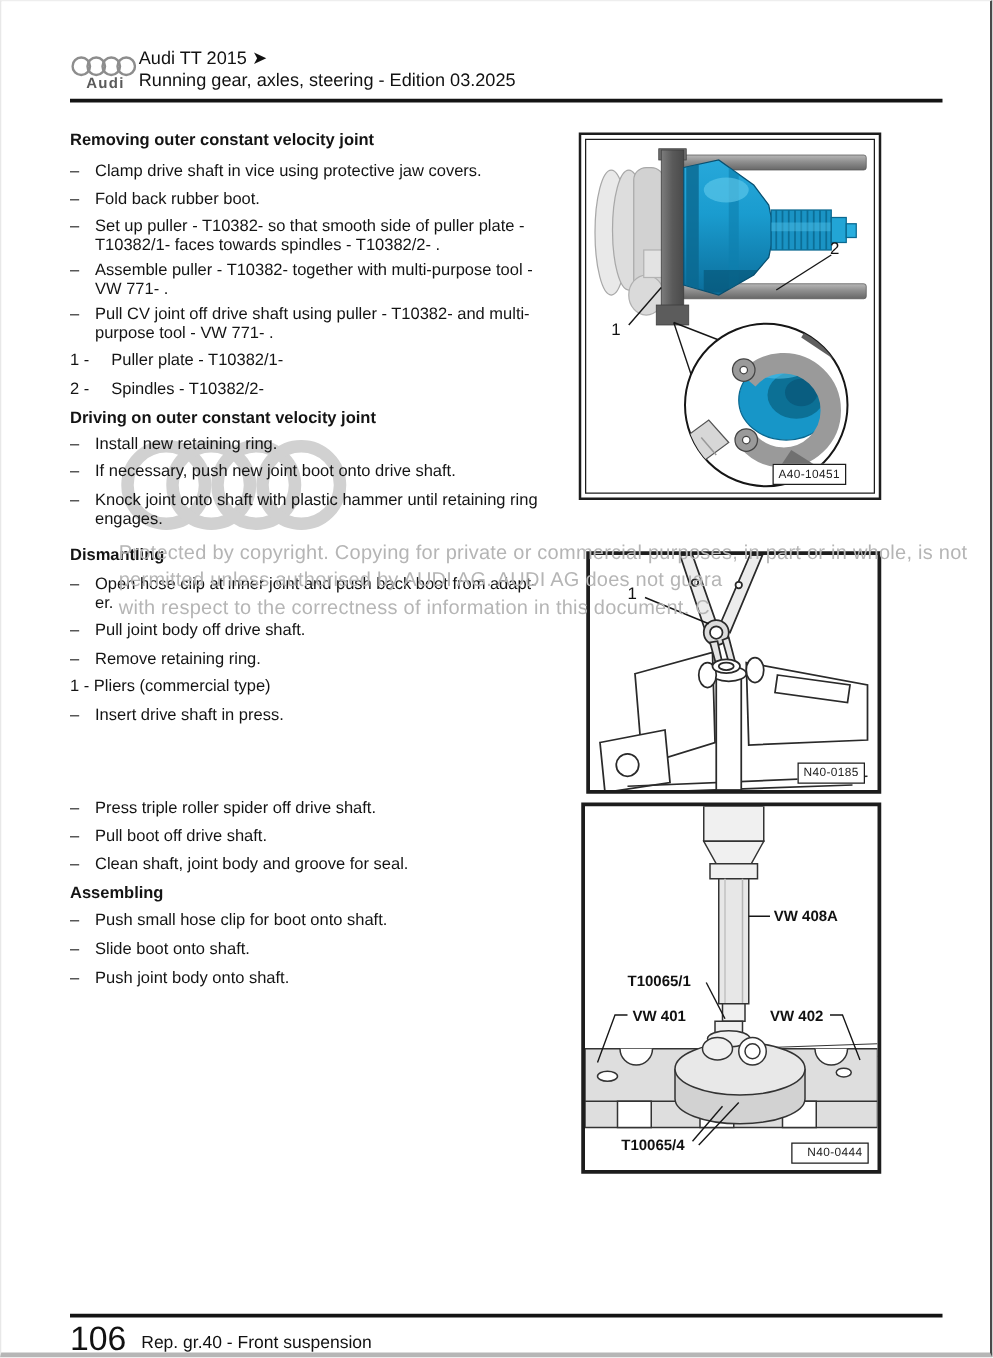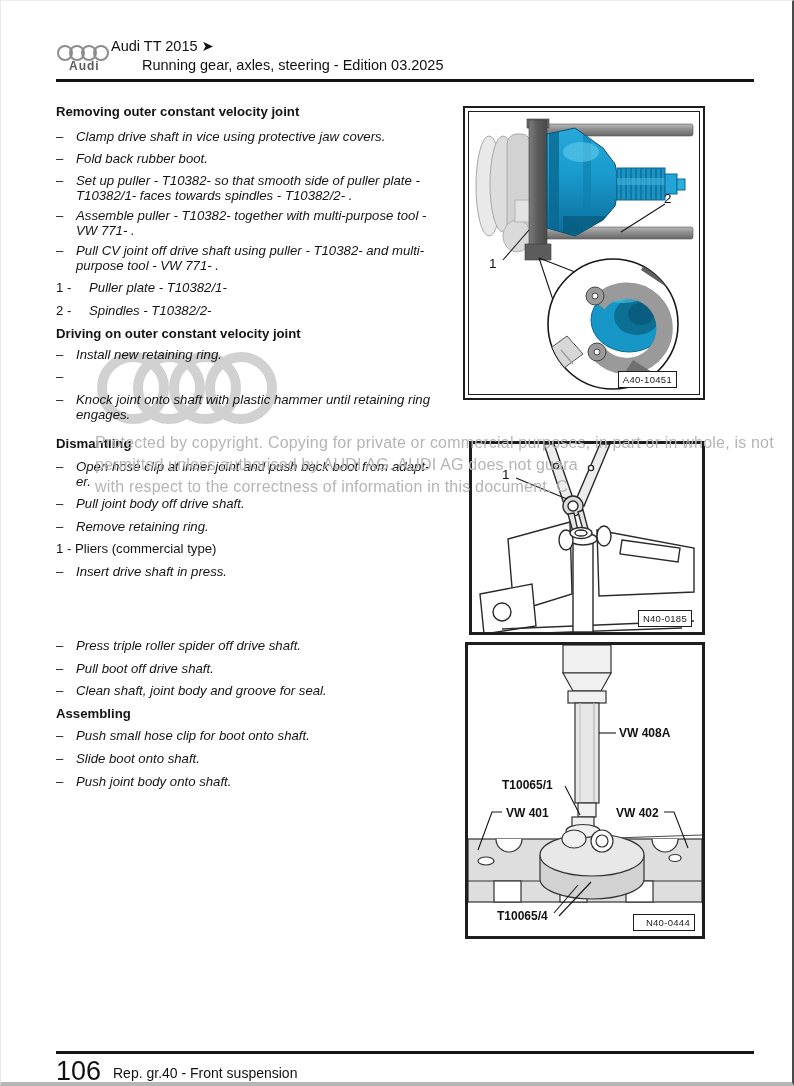--- a/index.html
+++ b/index.html
@@ -6,31 +6,31 @@
   body{font-family:"Liberation Sans", sans-serif; color:#1a1a1a;}
   #page{position:relative; width:794px; height:1086px; background:#fff; overflow:hidden;
         border-left:1px solid #e8e8e8; border-top:1px solid #eee;
         border-right:2px solid #4a4a4a; border-bottom:4px solid #b6b6b6; box-sizing:border-box;}
 
   
   #brand-rings{position:absolute; left:56px; top:43px;}
   #brand-word{position:absolute; left:68px; top:58px; font-size:12px; font-weight:700; color:#5a5a5a; letter-spacing:1px;}
   .htitle{position:absolute; left:110px; font-size:14.5px; color:#111;}
   #htitle1{top:37px;}
-  #htitle2{top:56px;margin-left:31px;}
+  #htitle2{top:56px;}
   #hrule{position:absolute; left:55px; top:78px; width:698px; height:3px; background:#141414;}
 
   
   .blk{position:absolute; left:55px; width:435px; font-size:13.2px; line-height:14.8px; white-space:pre-line; color:#141414; z-index:3;}
   .heading{font-weight:700;}
   .bullet{display:flex;}
   .bullet .dash{width:20px; flex:none;}
   .numbered{display:flex;}
   .numbered .nmark{width:33px; flex:none;}
-  .btxt{white-space:pre-line;font-style:italic;}
+  .btxt{white-space:pre-line;}
 
   
   #wm-rings{position:absolute; left:95px; top:348px; z-index:1; opacity:.85;}
   .wmline{position:absolute; left:94px; width:700px; font-size:16px; color:#b5b5b5; letter-spacing:.2px; z-index:4; white-space:nowrap;}
   #wm1{top:433px;} #wm2{top:455px;} #wm3{top:477px;}
 
   
   .fig{position:absolute; background:#fff; z-index:2;}
   #fig1{left:462px; top:105px; width:238px; height:290px; border:2px solid #1d1d1d;}
   #fig1-inner{position:absolute; inset:3px; border:1px solid #1d1d1d;}
@@ -84,21 +84,21 @@
   <div class="blk bullet" style="top:173px"><span class="dash">–</span><span class="btxt">Set up puller - T10382- so that smooth side of puller plate -
 T10382/1- faces towards spindles - T10382/2- .</span></div>
   <div class="blk bullet" style="top:208px"><span class="dash">–</span><span class="btxt">Assemble puller - T10382- together with multi-purpose tool -
 VW 771- .</span></div>
   <div class="blk bullet" style="top:243px"><span class="dash">–</span><span class="btxt">Pull CV joint off drive shaft using puller - T10382- and multi-
 purpose tool - VW 771- .</span></div>
   <div class="blk numbered" style="top:280px"><span class="nmark">1 -</span><span class="btxt">Puller plate - T10382/1-</span></div>
   <div class="blk numbered" style="top:303px"><span class="nmark">2 -</span><span class="btxt">Spindles - T10382/2-</span></div>
   <div class="blk heading" style="top:326px">Driving on outer constant velocity joint</div>
   <div class="blk bullet" style="top:347px"><span class="dash">–</span><span class="btxt">Install new retaining ring.</span></div>
-  <div class="blk bullet" style="top:369px"><span class="dash">–</span></div>
+  <div class="blk bullet" style="top:369px"><span class="dash">–</span><span class="btxt">If necessary, push new joint boot onto drive shaft.</span></div>
   <div class="blk bullet" style="top:392px"><span class="dash">–</span><span class="btxt">Knock joint onto shaft with plastic hammer until retaining ring
 engages.</span></div>
   <div class="blk heading" style="top:436px">Dismantling</div>
   <div class="blk bullet" style="top:459px"><span class="dash">–</span><span class="btxt">Open hose clip at inner joint and push back boot from adapt-
 er.</span></div>
   <div class="blk bullet" style="top:496px"><span class="dash">–</span><span class="btxt">Pull joint body off drive shaft.</span></div>
   <div class="blk bullet" style="top:519px"><span class="dash">–</span><span class="btxt">Remove retaining ring.</span></div>
   <div class="blk" style="top:541px">1 - Pliers (commercial type)</div>
   <div class="blk bullet" style="top:564px"><span class="dash">–</span><span class="btxt">Insert drive shaft in press.</span></div>
   <div class="blk bullet" style="top:638px"><span class="dash">–</span><span class="btxt">Press triple roller spider off drive shaft.</span></div>

